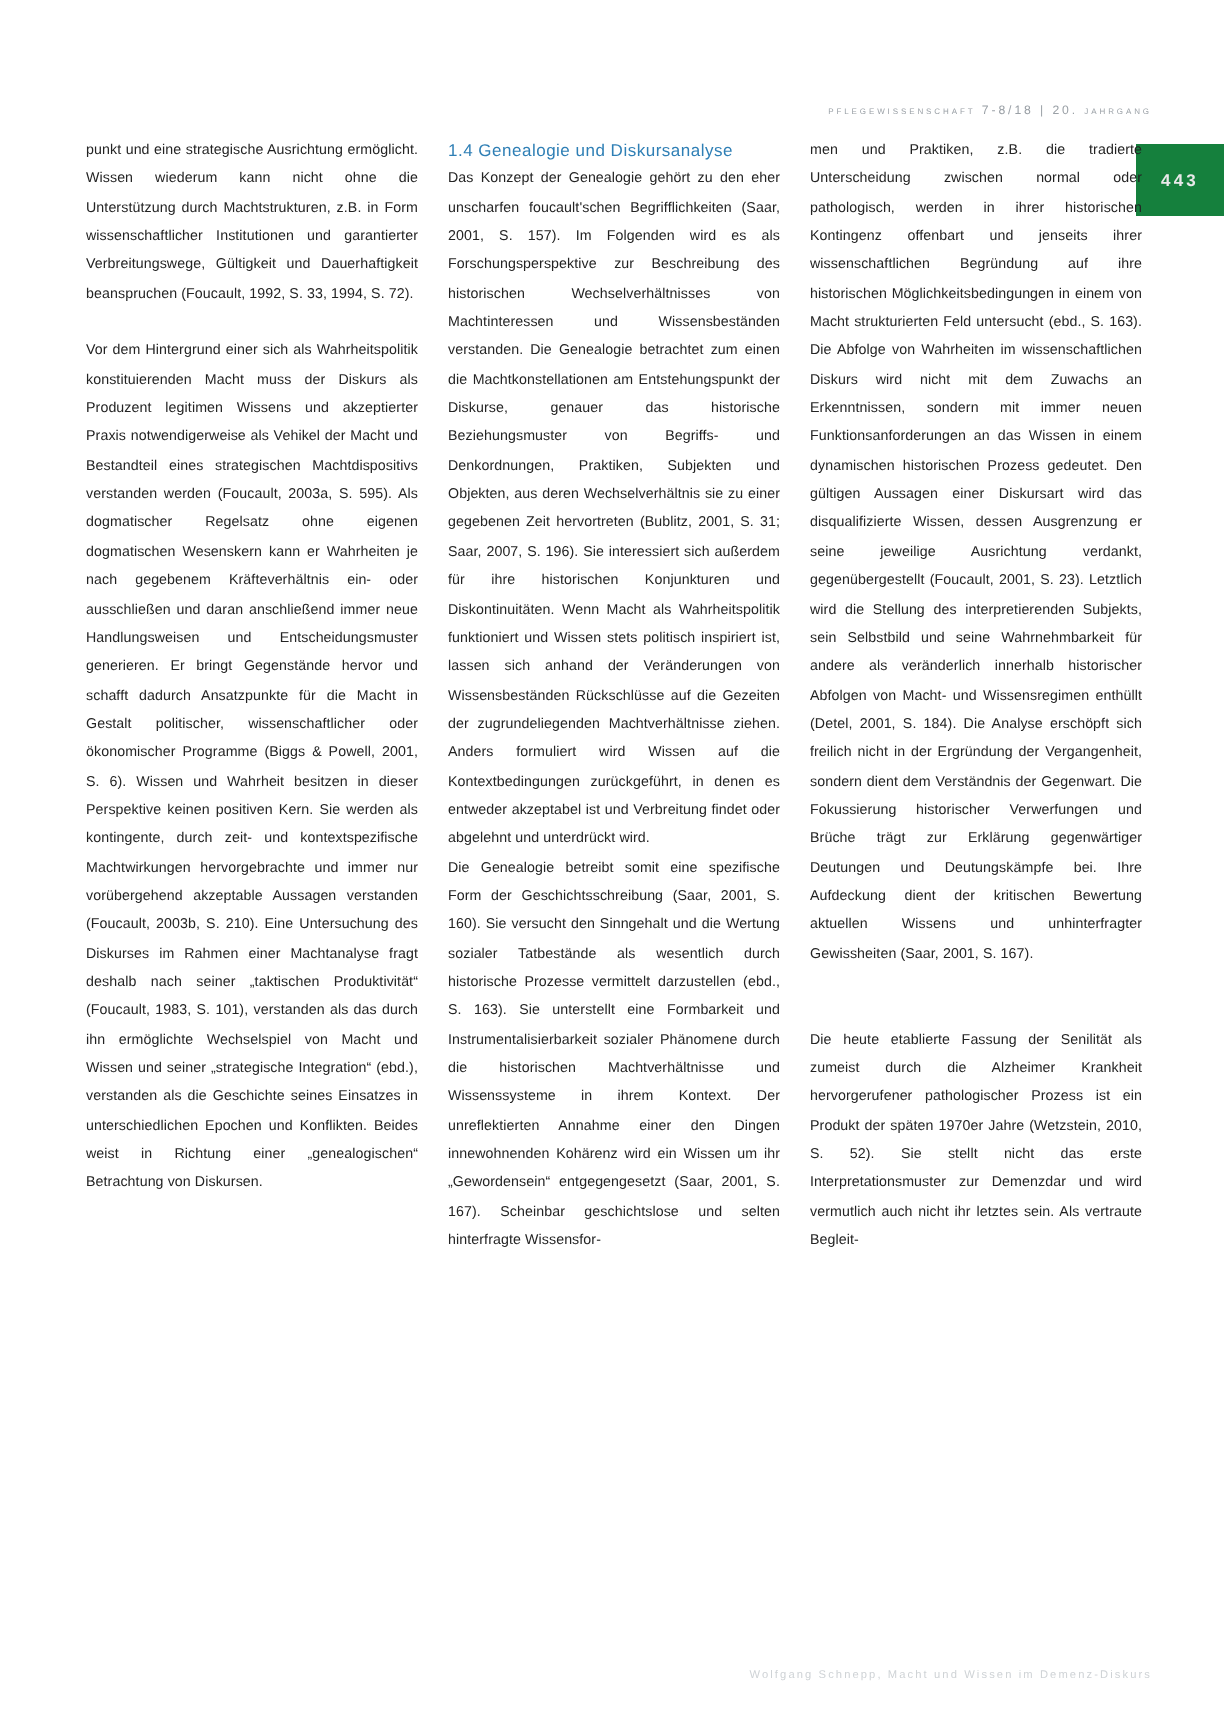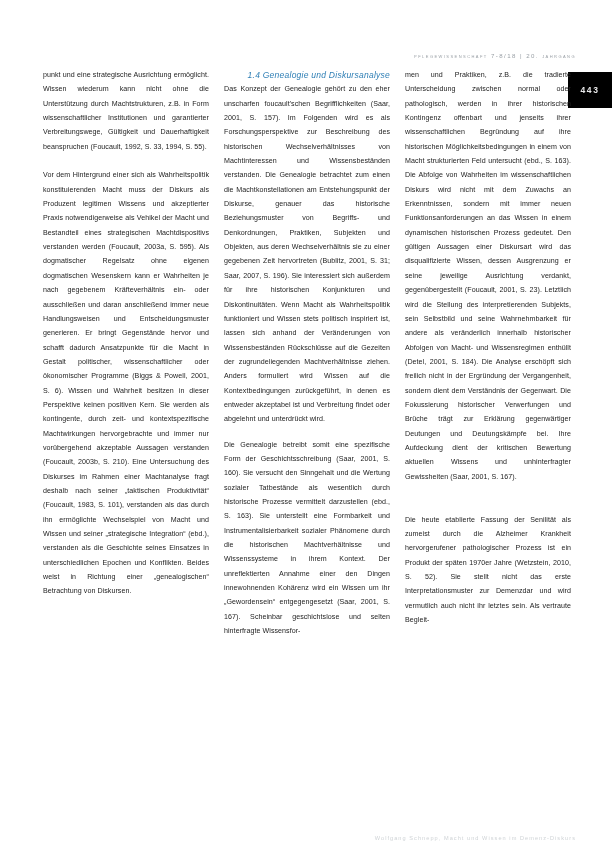--- a/index.html
+++ b/index.html
@@ -39,21 +39,21 @@
     white-space: nowrap;
   }
 
   
   #page-number-tab {
     position: absolute;
     top: 72px;
     right: 0;
     width: 44px;
     height: 36px;
-    background: #000000;
+    background: #15803d;
     display: flex;
     align-items: center;
     justify-content: center;
   }
   #page-number-tab .num {
     color: #e9e9ea;
     font-size: 8.5px;
     letter-spacing: 1.6px;
     font-weight: 600;
   }
@@ -78,31 +78,29 @@
     margin: 0 0 0 0;
     font-size: 7.1px;
     line-height: 14.35px;
     text-align: justify;
     text-justify: inter-word;
     color: #232323;
     letter-spacing: 0.05px;
     -webkit-hyphens: manual;
     hyphens: manual;
   }
-  p.body + p.body { margin-top: 11px; }
+  p.body + p.body { margin-top: 0; }
 
   h2.section {
     margin: 0;
     font-size: 8.5px;
     line-height: 14.35px;
     font-weight: 400;
     color: #2f7fb5;
-    text-align: right;
     letter-spacing: 0.25px;
-    font-style: italic;
   }
 
   .gap-line { height: 14.35px; }
 
   
   #footer {
     position: absolute;
     bottom: 18px;
     left: 40px;
     right: 36px;
@@ -120,21 +118,21 @@
 
   <div id="running-head">Pflegewissenschaft 7-8/18 | 20. Jahrgang</div>
 
   <div id="page-number-tab">
     <span class="num">443</span>
   </div>
 
   <div id="columns">
 
     <div class="col">
-      <p class="body">punkt und eine strategische Ausrichtung ermöglicht. Wissen wiederum kann nicht ohne die Unterstützung durch Machtstrukturen, z.B. in Form wissenschaftlicher Institutionen und garantierter Verbreitungswege, Gültigkeit und Dauerhaftigkeit beanspruchen (Foucault, 1992, S. 33, 1994, S. 55).</p>
+      <p class="body">punkt und eine strategische Ausrichtung ermöglicht. Wissen wiederum kann nicht ohne die Unterstützung durch Machtstrukturen, z.B. in Form wissenschaftlicher Institutionen und garantierter Verbreitungswege, Gültigkeit und Dauerhaftigkeit beanspruchen (Foucault, 1992, S. 33, 1994, S. 72).</p>
       <div class="gap-line"></div>
       <p class="body">Vor dem Hintergrund einer sich als Wahrheitspolitik konstituierenden Macht muss der Diskurs als Produzent legitimen Wissens und akzeptierter Praxis notwendigerweise als Vehikel der Macht und Bestandteil eines strategischen Machtdispositivs verstanden werden (Foucault, 2003a, S. 595). Als dogmatischer Regelsatz ohne eigenen dogmatischen Wesenskern kann er Wahrheiten je nach gegebenem Kräfteverhältnis ein- oder ausschließen und daran anschließend immer neue Handlungsweisen und Entscheidungsmuster generieren. Er bringt Gegenstände hervor und schafft dadurch Ansatzpunkte für die Macht in Gestalt politischer, wissenschaftlicher oder ökonomischer Programme (Biggs &amp; Powell, 2001, S. 6). Wissen und Wahrheit besitzen in dieser Perspektive keinen positiven Kern. Sie werden als kontingente, durch zeit- und kontextspezifische Machtwirkungen hervorgebrachte und immer nur vorübergehend akzeptable Aussagen verstanden (Foucault, 2003b, S. 210). Eine Untersuchung des Diskurses im Rahmen einer Machtanalyse fragt deshalb nach seiner „taktischen Produktivität“ (Foucault, 1983, S. 101), verstanden als das durch ihn ermöglichte Wechselspiel von Macht und Wissen und seiner „strategische Integration“ (ebd.), verstanden als die Geschichte seines Einsatzes in unterschiedlichen Epochen und Konflikten. Beides weist in Richtung einer „genealogischen“ Betrachtung von Diskursen.</p>
     </div>
 
     <div class="col">
       <h2 class="section">1.4 Genealogie und Diskursanalyse</h2>
       <p class="body">Das Konzept der Genealogie gehört zu den eher unscharfen foucault'schen Begrifflichkeiten (Saar, 2001, S. 157). Im Folgenden wird es als Forschungsperspektive zur Beschreibung des historischen Wechselverhältnisses von Machtinteressen und Wissensbeständen verstanden. Die Genealogie betrachtet zum einen die Machtkonstellationen am Entstehungspunkt der Diskurse, genauer das historische Beziehungsmuster von Begriffs- und Denkordnungen, Praktiken, Subjekten und Objekten, aus deren Wechselverhältnis sie zu einer gegebenen Zeit hervortreten (Bublitz, 2001, S. 31; Saar, 2007, S. 196). Sie interessiert sich außerdem für ihre historischen Konjunkturen und Diskontinuitäten. Wenn Macht als Wahrheitspolitik funktioniert und Wissen stets politisch inspiriert ist, lassen sich anhand der Veränderungen von Wissensbeständen Rückschlüsse auf die Gezeiten der zugrundeliegenden Machtverhältnisse ziehen. Anders formuliert wird Wissen auf die Kontextbedingungen zurückgeführt, in denen es entweder akzeptabel ist und Verbreitung findet oder abgelehnt und unterdrückt wird.</p>
       <p class="body">Die Genealogie betreibt somit eine spezifische Form der Geschichtsschreibung (Saar, 2001, S. 160). Sie versucht den Sinngehalt und die Wertung sozialer Tatbestände als wesentlich durch historische Prozesse vermittelt darzustellen (ebd., S. 163). Sie unterstellt eine Formbarkeit und Instrumentalisierbarkeit sozialer Phänomene durch die historischen Machtverhältnisse und Wissenssysteme in ihrem Kontext. Der unreflektierten Annahme einer den Dingen innewohnenden Kohärenz wird ein Wissen um ihr „Gewordensein“ entgegengesetzt (Saar, 2001, S. 167). Scheinbar geschichtslose und selten hinterfragte Wissensfor-</p>
     </div>
 

